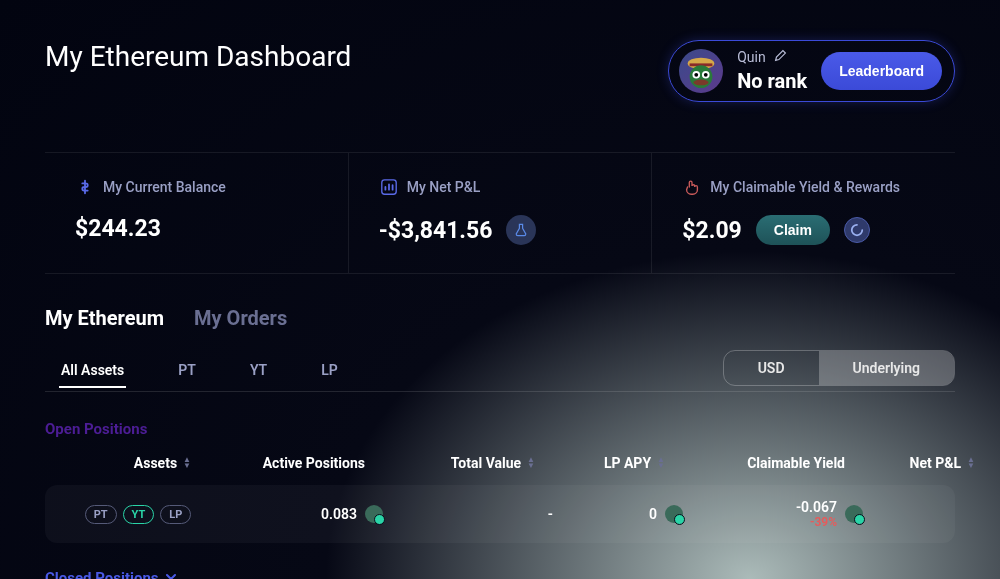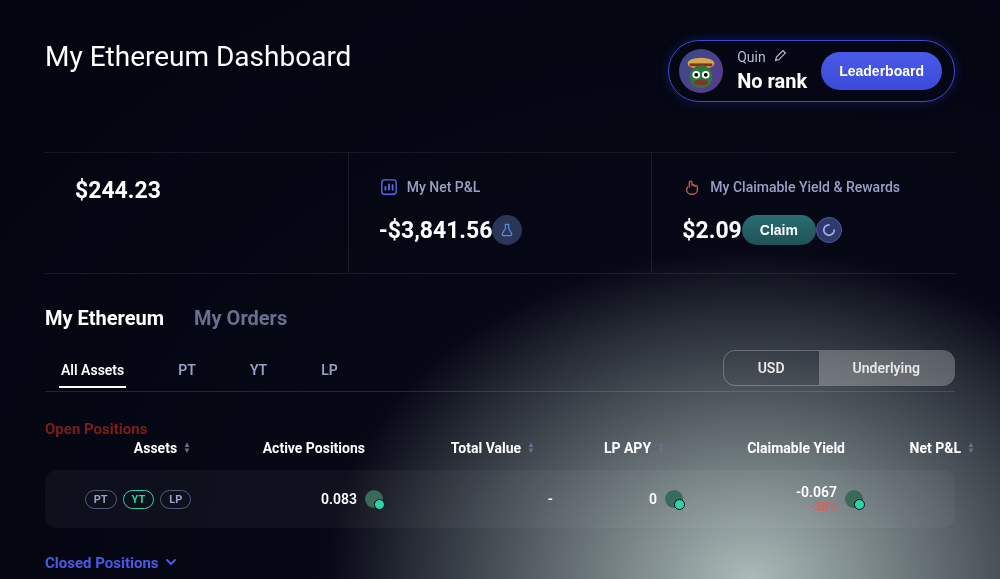--- a/index.html
+++ b/index.html
@@ -37,21 +37,21 @@
   color: #fff; font-size: 14px; font-weight: 600;
   padding: 11px 18px; cursor: pointer;
 }
 .edit-icon { cursor: pointer; }
 
 .stats-row { display: flex; border-top: 1px solid rgba(255,255,255,0.08); border-bottom: 1px solid rgba(255,255,255,0.08); }
 .stat-card { flex: 1; padding: 24px 28px 28px 30px; }
 .stat-card + .stat-card { border-left: 1px solid rgba(255,255,255,0.08); }
 .stat-label { display: flex; align-items: center; gap: 8px; font-size: 14px; color: #9aa0c5; margin-bottom: 18px; font-weight: 500; }
 .stat-icon { width: 20px; height: 20px; display: inline-flex; align-items: center; justify-content: center; }
-.stat-value-row { display: flex; align-items: center; }
+.stat-value-row { display: flex; align-items: center; gap: 14px; }
 .stat-value { font-size: 23px; font-weight: 700; color: #fff; }
 .pill-small {
   width: 30px; height: 30px; border-radius: 16px;
   background: #2a3558; display: flex; align-items: center; justify-content: center;
 }
 .claim-btn {
   background: linear-gradient(180deg, #2a6d73 0%, #1e5258 100%);
   border: none; border-radius: 20px; color: #fff;
   font-weight: 600; font-size: 14px; padding: 7px 18px; cursor: pointer;
 }
@@ -66,21 +66,21 @@
 .asset-filter-tabs .ft { font-size: 14px; font-weight: 600; color: #9aa0c5; cursor: pointer; padding: 8px 2px; }
 .asset-filter-tabs .ft.active { color: #fff; border-bottom: 2px solid #fff; }
 .toggle-box {
   display: flex; border: 1px solid rgba(255,255,255,0.25); border-radius: 12px; overflow: hidden;
   margin-bottom: 5px;
   align-items: center;
 }
 .toggle-box .tg { font-size: 14px; font-weight: 600; color: #e8e8e8; padding: 9px 34px; cursor: pointer; }
 .toggle-box .tg.active { background: rgba(255,255,255,0.25); }
 
-.section-label { font-size: 15px; font-weight: 700; color: #7f1d1d; margin-top: 28px; margin-bottom: 2px; }
+.section-label { font-size: 15px; font-weight: 700; color: #4c1d95; margin-top: 28px; margin-bottom: 17px; }
 
 .ptable { width: 100%; }
 .ptable .hrow, .ptable .drow { display: grid; grid-template-columns: 150px 170px 170px 130px 180px 130px; align-items: center; }
 .ptable .hrow .hc { font-size: 14px; font-weight: 700; color: #fff; display: flex; align-items: center; gap: 6px; justify-content: flex-end; }
 .ptable .hrow .hc.leftmost { justify-content: flex-end; padding-right: 4px; }
 .sort-arrows { display: inline-flex; flex-direction: column; line-height: 6px; font-size: 8px; color: #6a6f92; }
 .drow {
   background: rgba(255,255,255,0.04); border-radius: 12px;
   padding: 14px 18px; margin-top: 14px;
   grid-template-columns: 150px 170px 170px 130px 180px 130px;
@@ -137,20 +137,28 @@
         </span>
       </div>
       <div class="user-rank">No rank</div>
     </div>
     <button class="leaderboard-btn">Leaderboard</button>
   </div>
 </div>
 
 <div class="stats-row">
   <div class="stat-card">
+    <div class="stat-label">
+      <span class="stat-icon">
+        <svg width="18" height="18" viewBox="0 0 20 20">
+            <path d="M10 3v14M7 6h4a2 2 0 110 4H9a2 2 0 100 4h4" stroke="#5a6ae8" stroke-width="2" fill="none" stroke-linecap="round"></path>
+          </svg>
+      </span>
+      <span>My Current Balance</span>
+    </div>
     <div class="stat-value">$244.23</div>
   </div>
 
   <div class="stat-card">
     <div class="stat-label">
       <span class="stat-icon">
         <svg width="18" height="18" viewBox="0 0 20 20">
             <rect x="2" y="2" width="16" height="16" rx="3" stroke="#5a6ae8" stroke-width="1.5" fill="none"></rect>
             <path d="M6 13v-3M10 13V7M14 13v-5" stroke="#5a6ae8" stroke-width="2" stroke-linecap="round"></path>
           </svg>
@@ -247,21 +255,21 @@
     <div class="dcell">
       <span>-</span>
     </div>
     <div class="dcell">
       <span>0</span>
       <span class="mini-token"></span>
     </div>
     <div class="dcell">
       <div class="netpl-col">
         <div class="netpl-val">-0.067</div>
-        <div class="netpl-pct">-38%</div>
+        <div class="netpl-pct">-39%</div>
       </div>
       <span class="mini-token"></span>
     </div>
   </div>
 </div>
 
 <div class="closedpos">
   <span>Closed Positions</span>
   <span>
     <svg width="12" height="12" viewBox="0 0 12 12">

